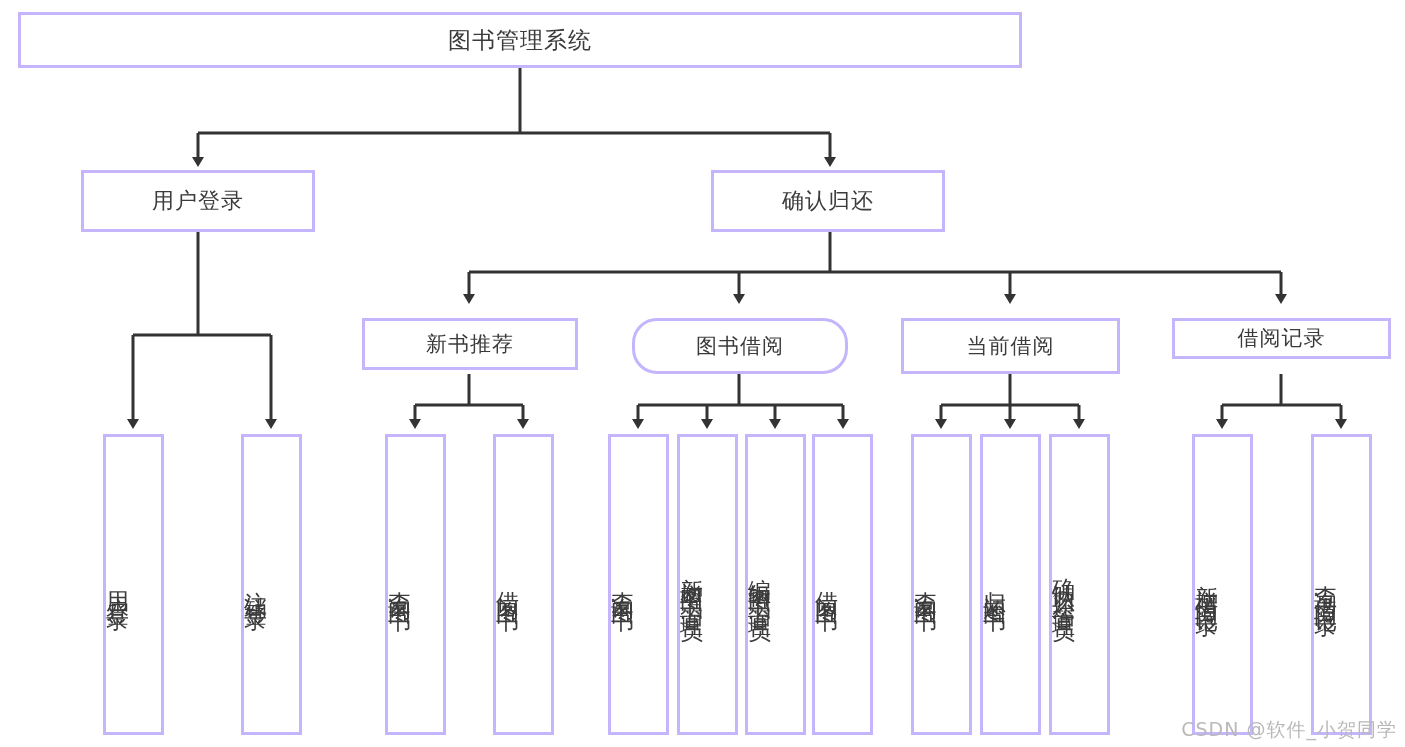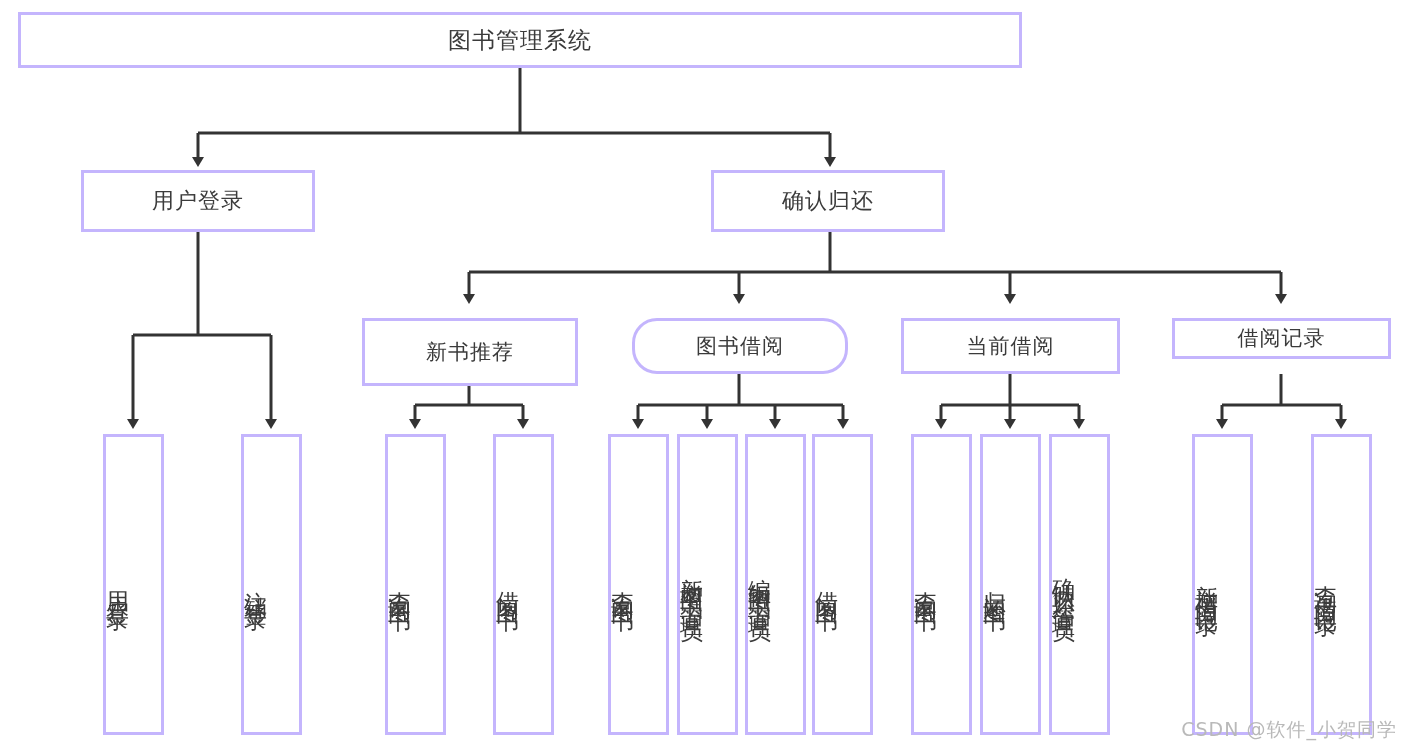--- a/index.html
+++ b/index.html
@@ -119,21 +119,21 @@
     <span>图书管理系统</span>
   </div>
 
   <div class="node lvl2" style="left:81px;top:170px;width:234px;height:62px;">
     <span>用户登录</span>
   </div>
   <div class="node lvl2" style="left:711px;top:170px;width:234px;height:62px;">
     <span>确认归还</span>
   </div>
 
-  <div class="node lvl3" style="left:362px;top:318px;width:216px;height:68px;">
+  <div class="node lvl3" style="left:362px;top:318px;width:216px;height:52px;">
     <span>新书推荐</span>
   </div>
   <div class="node lvl3" style="left:632px;top:318px;width:216px;height:56px;border-radius:25px;">
     <span>图书借阅</span>
   </div>
   <div class="node lvl3" style="left:901px;top:318px;width:219px;height:56px;font-family:Liberation Serif, serif;">
     <span>当前借阅</span>
   </div>
   <div class="node lvl3" style="left:1172px;top:318px;width:219px;height:41px;">
     <span>借阅记录</span>

